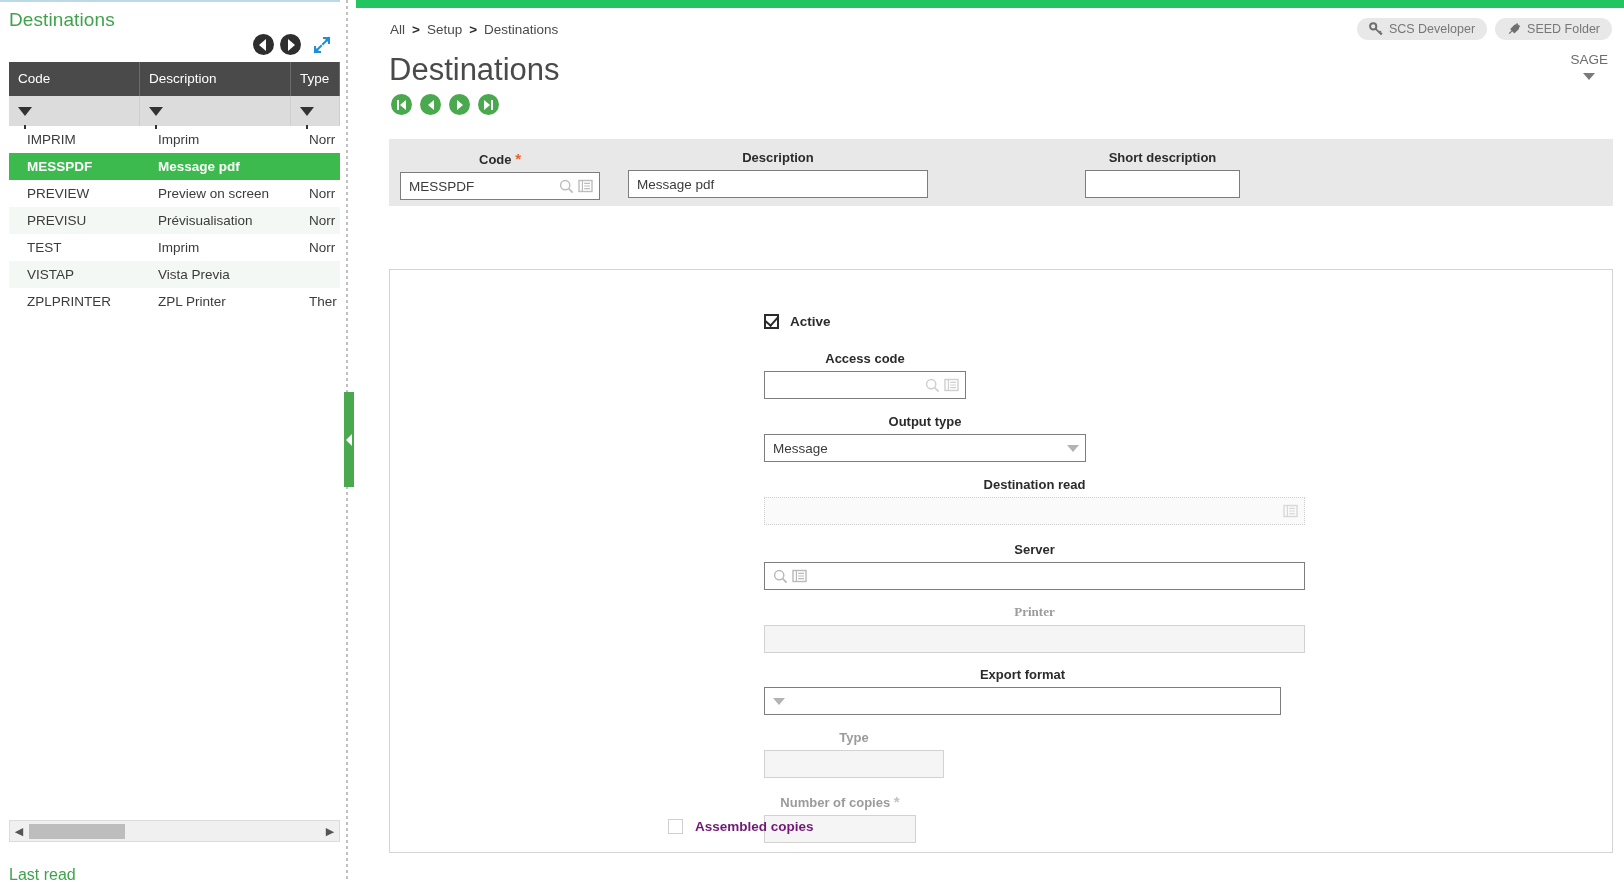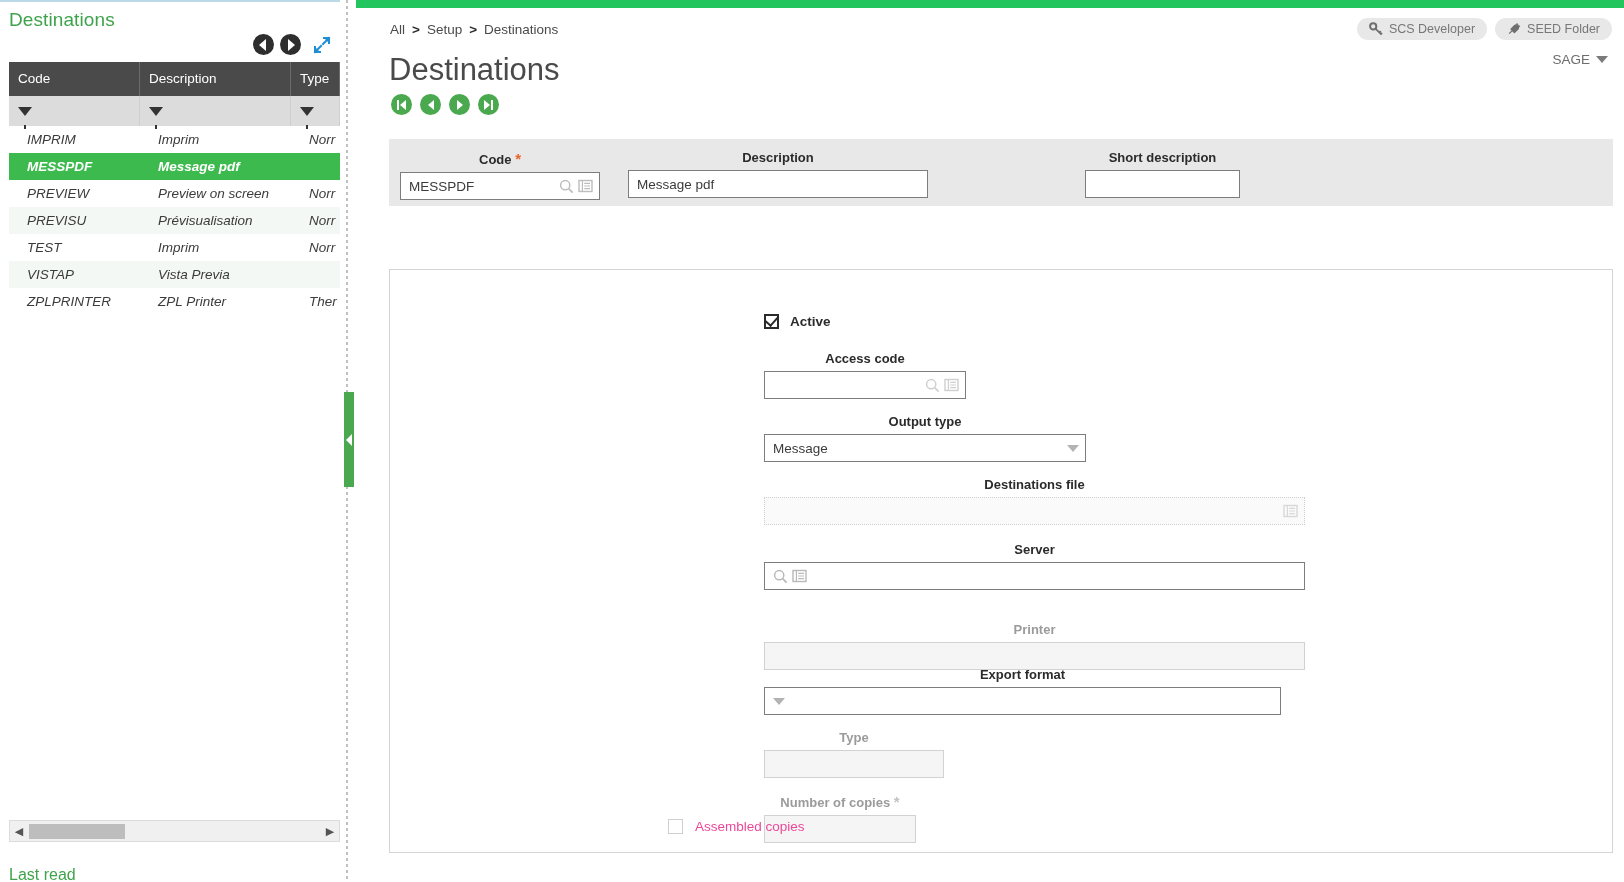--- a/index.html
+++ b/index.html
@@ -44,21 +44,21 @@
     background: #dcdcdc; display: flex;
   }
   .gf-cell { height: 30px; border-right: 1px solid #cfcfcf; display: flex; align-items: center; padding-left: 9px; }
   .funnel { width: 0; height: 0; border-left: 7px solid transparent; border-right: 7px solid transparent; border-top: 9px solid #333; position: relative; }
   .funnel:after { content: ""; position: absolute; left: -1px; top: 9px; width: 2px; height: 4px; background: #333; }
 
   #grid-rows { position: absolute; left: 9px; top: 124px; width: 331px; }
   .g-row { display: flex; height: 27px; align-items: center; font-size: 13.5px; color: #3b3b3b; overflow: hidden; }
   .g-row.alt { background: #f4f8f4; }
   .g-row.sel { background: #3dba4e; color: #fff; font-weight: bold; }
-  .g-cell { padding-left: 18px; white-space: nowrap; overflow: hidden; font-style: italic; }
+  .g-cell { padding-left: 18px; white-space: nowrap; overflow: hidden; }
   .c-code { width: 131px; }
   .c-desc { width: 151px; }
   .c-type { width: 49px; }
   .g-row.sel .g-cell { padding-left: 18px; }
 
   #hscroll {
     position: absolute; left: 9px; top: 818px; width: 331px; height: 22px;
     background: #f0f0f0; border: 1px solid #dcdcdc; display: flex; align-items: center;
   }
   #hscroll .arrow { width: 18px; text-align: center; font-size: 11px; color: #555; }
@@ -98,21 +98,21 @@
   .t-r { border-left: 6px solid #fff; }
   .gcirc .bar { width: 2px; height: 10px; background: #fff; }
   .gcirc.first .bar { margin-right: 1px; }
   .gcirc.last .bar { margin-left: 1px; }
 
   #user-chips { position: absolute; right: 12px; top: 10px; display: flex; gap: 8px; }
   .chip {
     background: #e8e8e8; border-radius: 11px; height: 22px; padding: 0 12px;
     display: flex; align-items: center; gap: 6px; font-size: 12.5px; color: #777;
   }
-  #sage-menu { position: absolute; right: 16px; top: 44px; font-size: 13.5px; color: #6d6d6d; display: flex; align-items: center; gap: 6px; }
+  #sage-menu { position: absolute; right: 16px; top: 44px; font-size: 13.5px; color: #6d6d6d; display: flex; align-items: center; gap: 6px; flex-direction: column; }
   #sage-menu .caret { width: 0; height: 0; border-left: 6px solid transparent; border-right: 6px solid transparent; border-top: 7px solid #7a7a7a; }
 
   
   #head-block {
     position: absolute; left: 33px; top: 131px; width: 1224px; height: 67px; background: #e8e8e8;
   }
   .fld-label { font-size: 13px; color: #2b2b2b; font-weight: bold; margin-bottom: 5px; text-align: center; }
   .fld-label .req { color: #e8622a; font-size: 15px; }
   .fld-label .req-off { color: #c3c3c3; font-size: 15px; }
   .fld-label.dis { color: #9b9b9b; }
@@ -147,21 +147,21 @@
     content: ""; position: absolute; left: 2px; top: -3px; width: 6px; height: 11px;
     border: solid #2b2b2b; border-width: 0 2.5px 2.5px 0; transform: rotate(42deg);
   }
   .checkbox.dis { border: 1.5px solid #cfcfcf; }
   #chk-active .lbl { font-size: 13.5px; font-weight: bold; color: #2b2b2b; }
 
   .sel-arrow { width: 0; height: 0; border-left: 6px solid transparent; border-right: 6px solid transparent; border-top: 7px solid #b3b3b3; }
 
   svg.ic { display: block; }
   #chk-assembled { position: absolute; left: 278px; top: 549px; display: flex; align-items: center; gap: 12px; }
-  #chk-assembled .lbl { font-size: 13.5px; font-weight: normal; color: #ec4899; }
+  #chk-assembled .lbl { font-size: 13.5px; font-weight: bold; color: #701a75; }
 </style>
 </head>
 <body>
 
 <div id="app">
 
   <div id="left-panel">
 
     <div id="left-title">Destinations</div>
 
@@ -389,21 +389,21 @@
                   <rect x="1" y="1.5" width="13" height="11" fill="none" stroke="#cfcfcf" stroke-width="1.4"></rect>
                   <path d="M4.4 1.5 L4.4 12.5" stroke="#cfcfcf" stroke-width="1.2"></path>
                   <path d="M6.2 4.4 H12 M6.2 7 H12 M6.2 9.6 H12" stroke="#cfcfcf" stroke-width="1.2"></path>
                 </svg>
             </span>
           </span>
         </div>
       </div>
 
       <div class="row-fld" style="left:374px; top:207px; width:541px;">
-        <div class="fld-label">Destinations file</div>
+        <div class="fld-label">Destination read</div>
         <div class="inp dotted">
           <span class="val"></span>
           <span class="icons">
             <span>
               <svg class="ic" width="15" height="14" viewBox="0 0 15 14">
                   <rect x="1" y="1.5" width="13" height="11" fill="none" stroke="#d8d8d8" stroke-width="1.4"></rect>
                   <path d="M4.4 1.5 L4.4 12.5" stroke="#d8d8d8" stroke-width="1.2"></path>
                   <path d="M6.2 4.4 H12 M6.2 7 H12 M6.2 9.6 H12" stroke="#d8d8d8" stroke-width="1.2"></path>
                 </svg>
             </span>
@@ -425,21 +425,21 @@
               <svg class="ic" width="15" height="14" viewBox="0 0 15 14">
                   <rect x="1" y="1.5" width="13" height="11" fill="none" stroke="#b9b9b9" stroke-width="1.4"></rect>
                   <path d="M4.4 1.5 L4.4 12.5" stroke="#b9b9b9" stroke-width="1.2"></path>
                   <path d="M6.2 4.4 H12 M6.2 7 H12 M6.2 9.6 H12" stroke="#b9b9b9" stroke-width="1.2"></path>
                 </svg>
             </span>
           </span>
         </div>
       </div>
 
-      <div class="row-fld" style="left:374px; top:352px; width:541px;">
+      <div class="row-fld" style="left:374px; top:334px; width:541px;font-family:Liberation Serif, serif;">
         <div class="fld-label dis">Printer</div>
         <div class="inp dis">
           <span class="val"></span>
         </div>
       </div>
 
       <div class="row-fld" style="left:374px; top:397px; width:517px;">
         <div class="fld-label">Export format</div>
         <div class="inp">
           <span class="icons">

